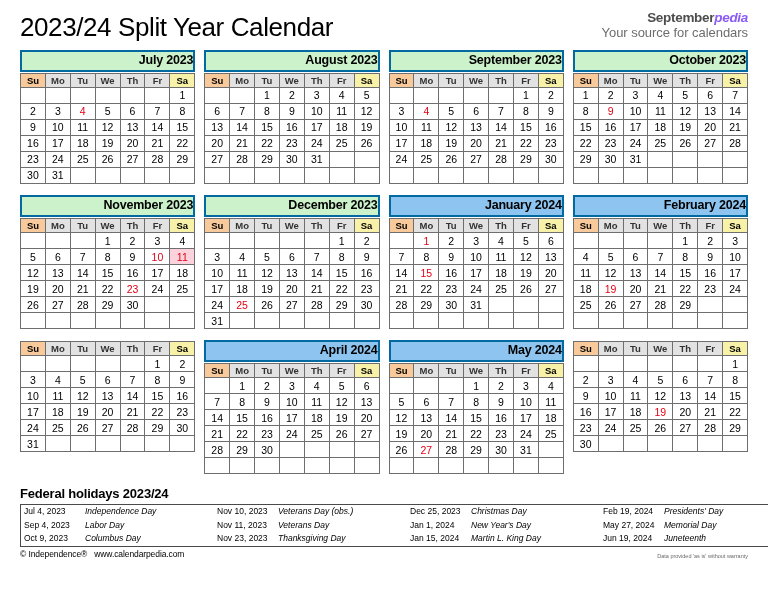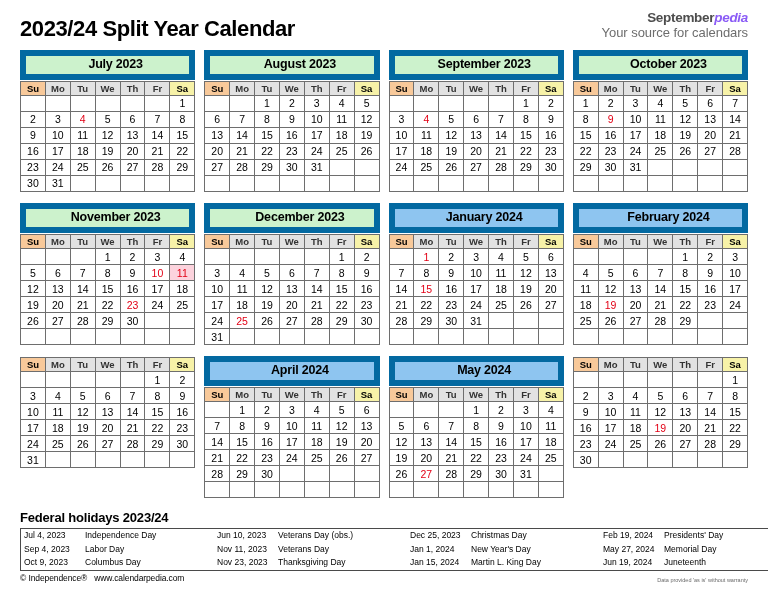--- a/index.html
+++ b/index.html
@@ -24,22 +24,22 @@
 
   
   .topbar {
     position: relative;
     height: 46px;
     display: flex;
     align-items: flex-end;
     justify-content: space-between;
   }
   .doc-title {
-    font-size: 22px;
-    font-weight: bold;
+    font-size: 26px;
+    font-weight: normal;
     letter-spacing: -0.4px;
     line-height: 1;
     padding-bottom: 6px;
     white-space: nowrap;
     text-align: center;
   }
   .brand {
     text-align: right;
     padding-bottom: 6px;
     line-height: 1.05;
@@ -68,22 +68,22 @@
     display: grid;
     grid-template-columns: repeat(4, 1fr);
     column-gap: 9px;
     row-gap: 11px;
     margin-top: 4px;
   }
   .month {
     width: 100%;
   }
   .month-title {
-    border: 6px solid #0369a1;
-    text-align: center;
+    border: 2px solid #0369a1;
+    text-align: right;
     font-size: 12.5px;
     font-weight: bold;
     padding: 2px 0 3px 16px;
     line-height: 1.05;
     box-sizing: border-box;
     white-space: nowrap;
     letter-spacing: -0.2px;
   }
   .month.y2023 .month-title { background: #ccf2cc; }
   .month.y2024 .month-title { background: #8ec5f0; }
@@ -135,21 +135,21 @@
   }
   table.hol td {
     font-size: 8.5px;
     padding: 1px 0 1px 3px;
     line-height: 1.35;
     border: none;
     white-space: nowrap;
     overflow: hidden;
   }
   table.hol td.date { width: 58px; }
-  table.hol td.name { width: 129px; }
+  table.hol td.name { width: 129px; font-style: italic; }
 
   .footer {
     display: flex;
     justify-content: space-between;
     align-items: flex-end;
     margin-top: 2px;
   }
   .copyright {
     font-size: 8.5px;
     letter-spacing: -0.1px;
@@ -1039,21 +1039,21 @@
         </table>
       </div>
     </div>
 
   <div class="holidays-title">Federal holidays 2023/24</div>
   <table class="hol" id="holidays-table">
       <tbody>
         <tr>
           <td class="date">Jul 4, 2023</td>
           <td class="name">Independence Day</td>
-          <td class="date">Jun 10, 2023</td>
+          <td class="date">Nov 10, 2023</td>
           <td class="name">Veterans Day (obs.)</td>
           <td class="date">Dec 25, 2023</td>
           <td class="name">Christmas Day</td>
           <td class="date">Feb 19, 2024</td>
           <td class="name">Presidents' Day</td>
         </tr>
         <tr>
           <td class="date">Sep 4, 2023</td>
           <td class="name">Labor Day</td>
           <td class="date">Nov 11, 2023</td>

